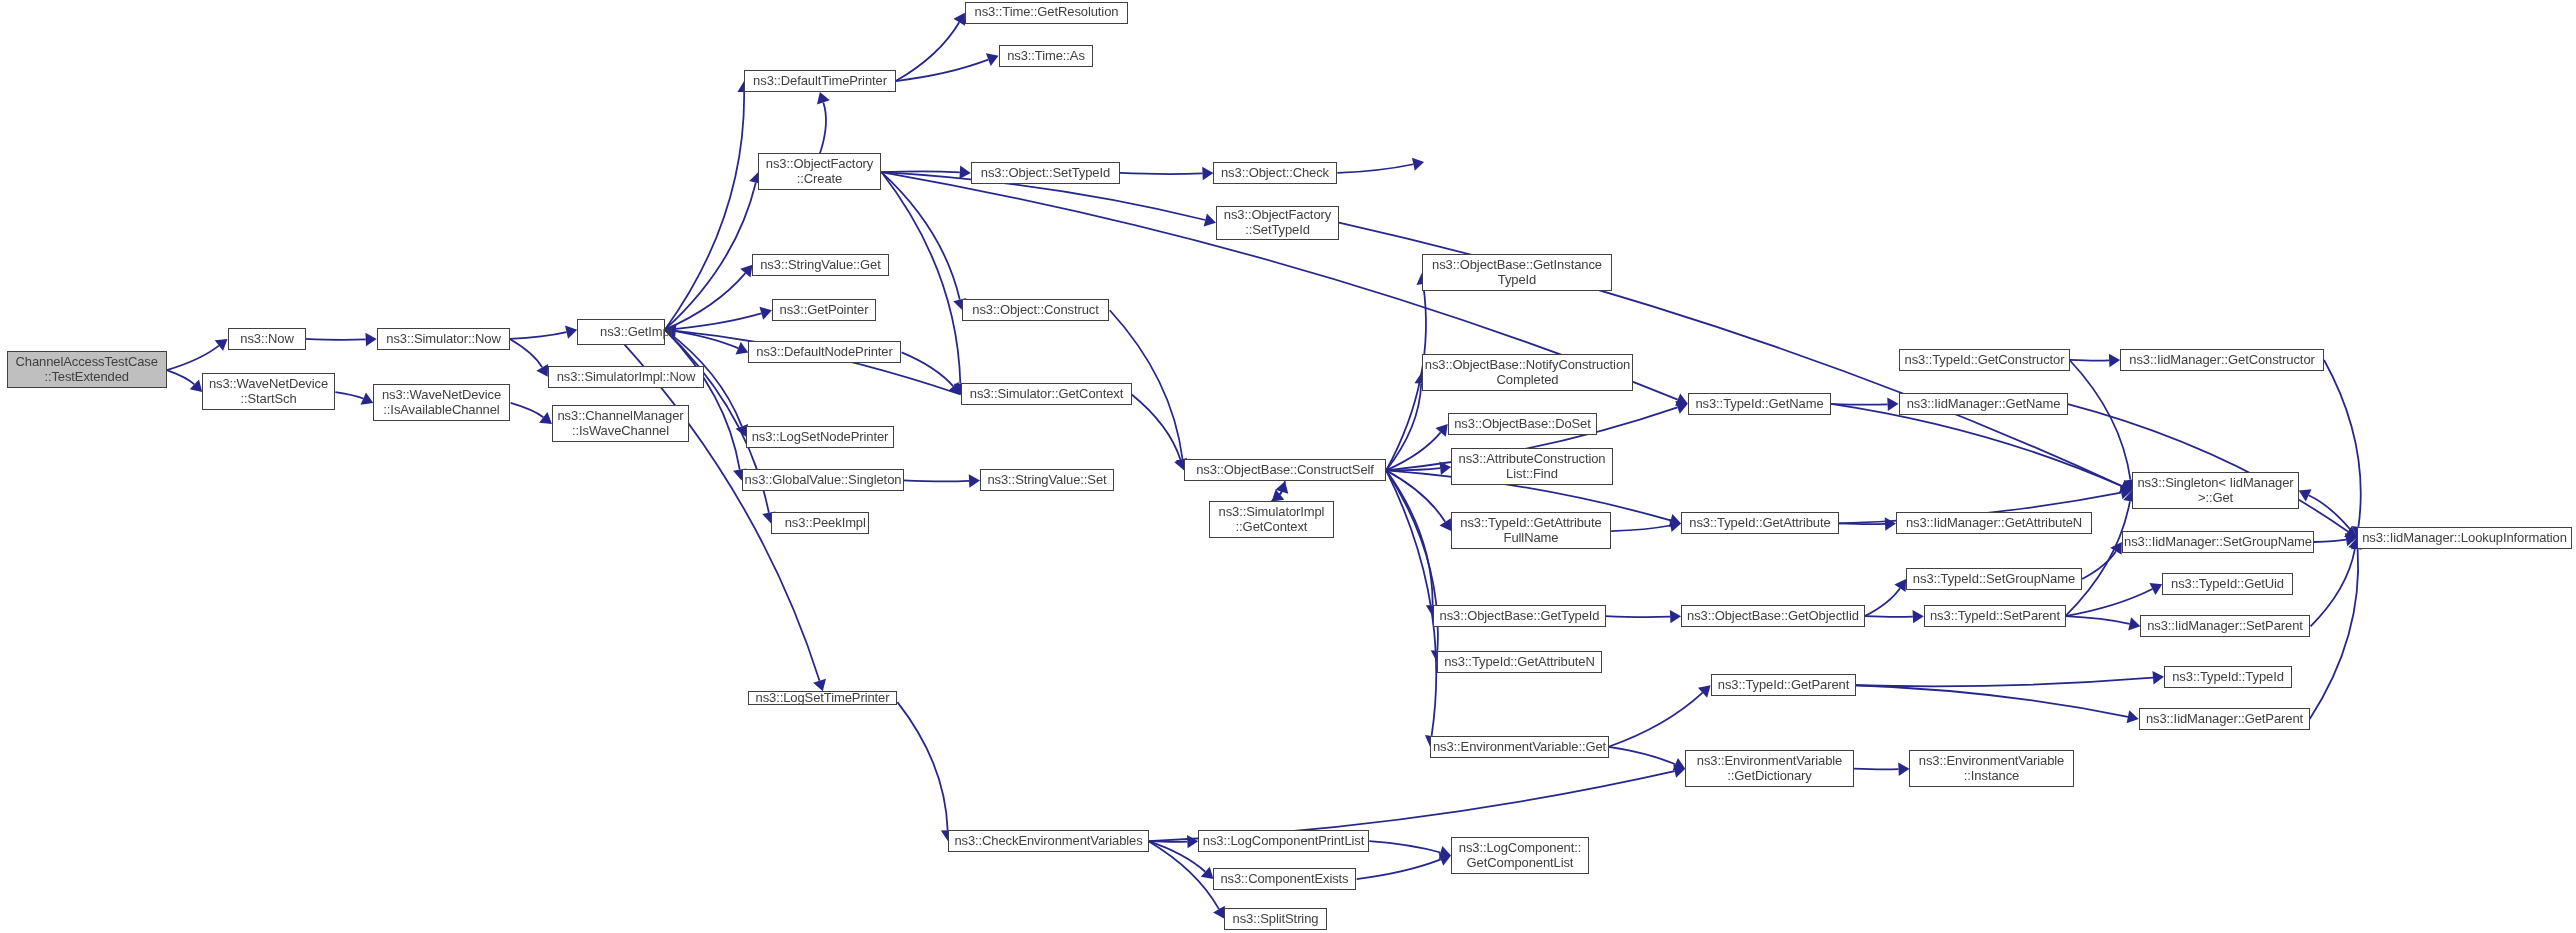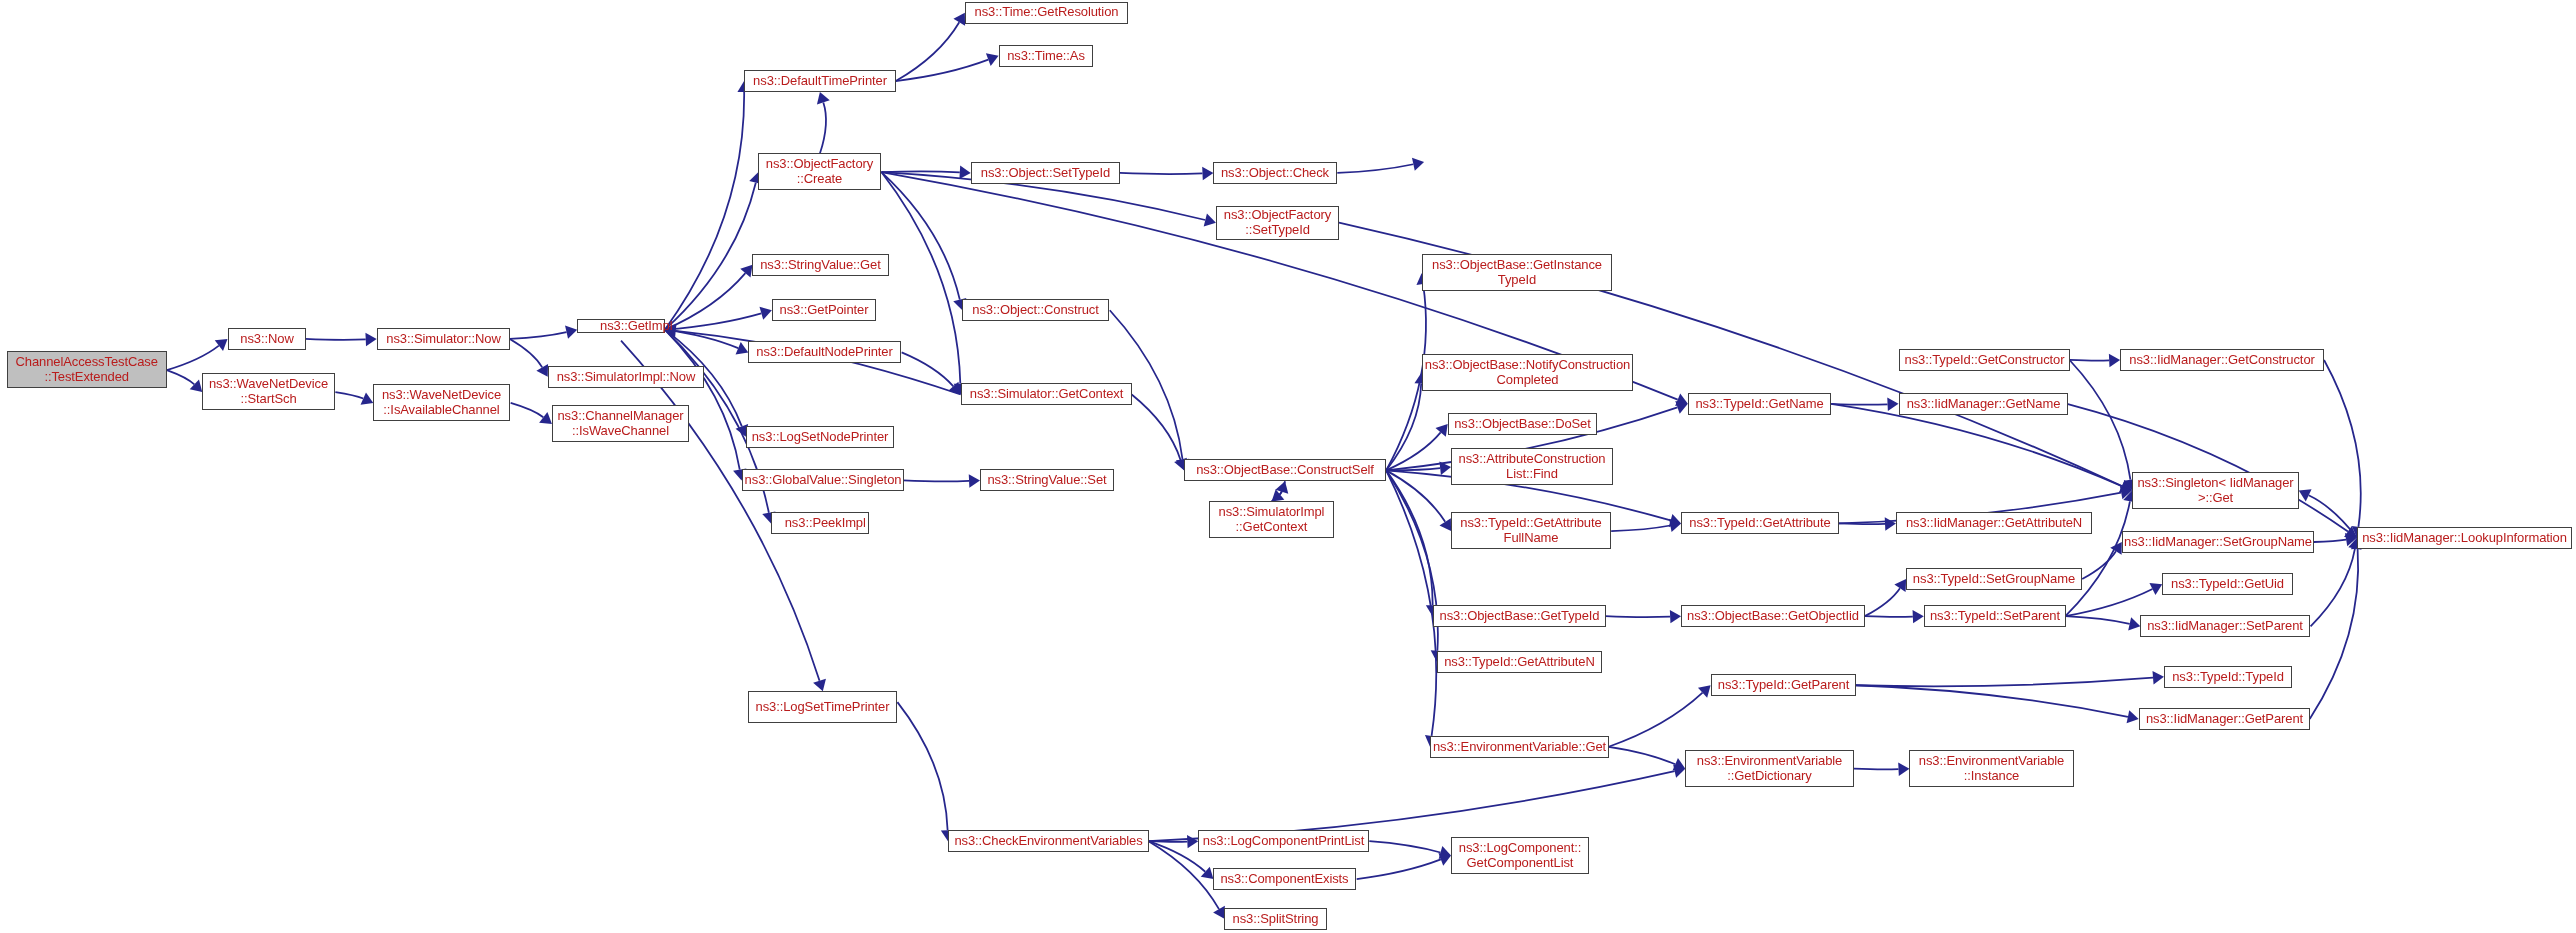--- a/index.html
+++ b/index.html
@@ -20,21 +20,21 @@
     left: 0; top: 0;
     width: 2576px;
     height: 934px;
     pointer-events: none;
   }
   .graph-node {
     position: absolute;
     box-sizing: border-box;
     border: 0.8px solid #404040;
     background: #ffffff;
-    color: #b91c1c;
+    color: #404040;
     display: flex;
     align-items: center;
     justify-content: center;
     text-align: center;
     line-height: 1.12;
     font-size: 13px;
     font-family: "Liberation Sans", sans-serif;
     letter-spacing: -0.1px;
     white-space: pre-line;
     padding: 0.8px 2.5px;
@@ -216,21 +216,21 @@
 ::TestExtended</div>
     <div class="graph-node" style="left: 228px; top: 328px; width: 78px; height: 22px;">ns3::Now</div>
     <div class="graph-node" style="left: 202px; top: 373px; width: 133px; height: 37px;">ns3::WaveNetDevice
 ::StartSch</div>
     <div class="graph-node" style="left: 377px; top: 328px; width: 133px; height: 22px;">ns3::Simulator::Now</div>
     <div class="graph-node" style="left: 373px; top: 384px; width: 137px; height: 37px;">ns3::WaveNetDevice
 ::IsAvailableChannel</div>
     <div class="graph-node" style="left: 548px; top: 366px; width: 156px; height: 22px;">ns3::SimulatorImpl::Now</div>
     <div class="graph-node" style="left: 552px; top: 405px; width: 137px; height: 37px;">ns3::ChannelManager
 ::IsWaveChannel</div>
-    <div class="graph-node" style="left: 577px; top: 319px; width: 88px; height: 14px; padding-left: 33px;">ns3::GetImpl</div>
+    <div class="graph-node" style="left: 577px; top: 319px; width: 88px; height: 26px; padding-left: 33px;">ns3::GetImpl</div>
     <div class="graph-node" style="left: 744px; top: 70px; width: 152px; height: 22px;">ns3::DefaultTimePrinter</div>
     <div class="graph-node" style="left: 965px; top: 1.7px; width: 163px; height: 22px;">ns3::Time::GetResolution</div>
     <div class="graph-node" style="left: 999px; top: 45px; width: 94px; height: 22px;">ns3::Time::As</div>
     <div class="graph-node" style="left: 758px; top: 153px; width: 123px; height: 37px;">ns3::ObjectFactory
 ::Create</div>
     <div class="graph-node" style="left: 971px; top: 162px; width: 149px; height: 22px;">ns3::Object::SetTypeId</div>
     <div class="graph-node" style="left: 1213px; top: 162px; width: 124px; height: 22px;">ns3::Object::Check</div>
     <div class="graph-node" style="left: 1216px; top: 206px; width: 123px; height: 34px;">ns3::ObjectFactory
 ::SetTypeId</div>
     <div class="graph-node" style="left: 752px; top: 254px; width: 137px; height: 22px;">ns3::StringValue::Get</div>
@@ -272,21 +272,21 @@
 ::Instance</div>
     <div class="graph-node" style="left: 2120px; top: 349px; width: 204px; height: 22px;">ns3::IidManager::GetConstructor</div>
     <div class="graph-node" style="left: 2132px; top: 472px; width: 167px; height: 37px;">ns3::Singleton&lt; IidManager
 &gt;::Get</div>
     <div class="graph-node" style="left: 2122px; top: 531px; width: 192px; height: 22px;">ns3::IidManager::SetGroupName</div>
     <div class="graph-node" style="left: 2162px; top: 573px; width: 131px; height: 22px;">ns3::TypeId::GetUid</div>
     <div class="graph-node" style="left: 2140px; top: 615px; width: 170px; height: 22px;">ns3::IidManager::SetParent</div>
     <div class="graph-node" style="left: 2164px; top: 666px; width: 128px; height: 22px;">ns3::TypeId::TypeId</div>
     <div class="graph-node" style="left: 2139px; top: 708px; width: 171px; height: 22px;">ns3::IidManager::GetParent</div>
     <div class="graph-node" style="left: 2357px; top: 527px; width: 215px; height: 22px;">ns3::IidManager::LookupInformation</div>
-    <div class="graph-node" style="left: 748px; top: 691px; width: 149px; height: 32px;">ns3::LogSetTimePrinter</div>
+    <div class="graph-node" style="left: 748px; top: 691px; width: 149px; height: 14px;">ns3::LogSetTimePrinter</div>
     <div class="graph-node" style="left: 948px; top: 830px; width: 201px; height: 22px;">ns3::CheckEnvironmentVariables</div>
     <div class="graph-node" style="left: 1198px; top: 830px; width: 171px; height: 22px;">ns3::LogComponentPrintList</div>
     <div class="graph-node" style="left: 1213px; top: 868px; width: 143px; height: 22px;">ns3::ComponentExists</div>
     <div class="graph-node" style="left: 1224px; top: 908px; width: 103px; height: 22px;">ns3::SplitString</div>
     <div class="graph-node" style="left: 1451px; top: 837px; width: 138px; height: 37px;">ns3::LogComponent::
 GetComponentList</div>
   </div>
 
 
 </body></html>

